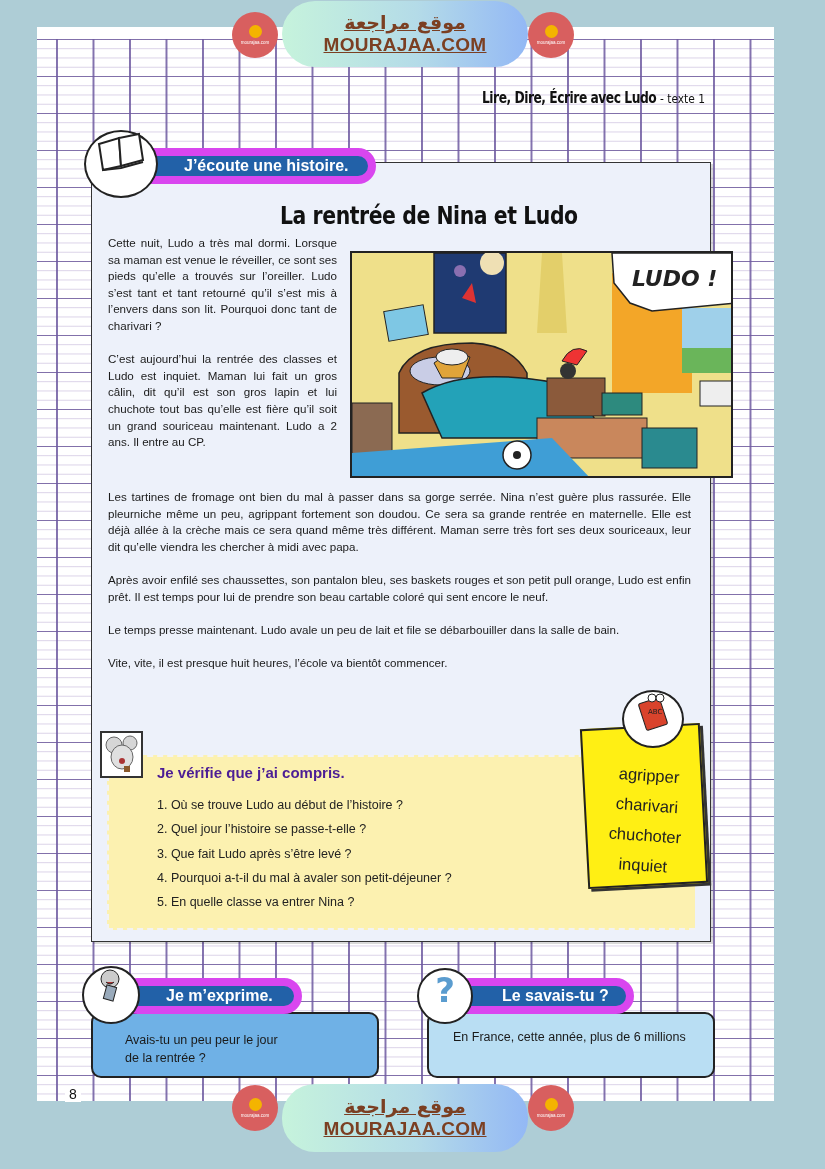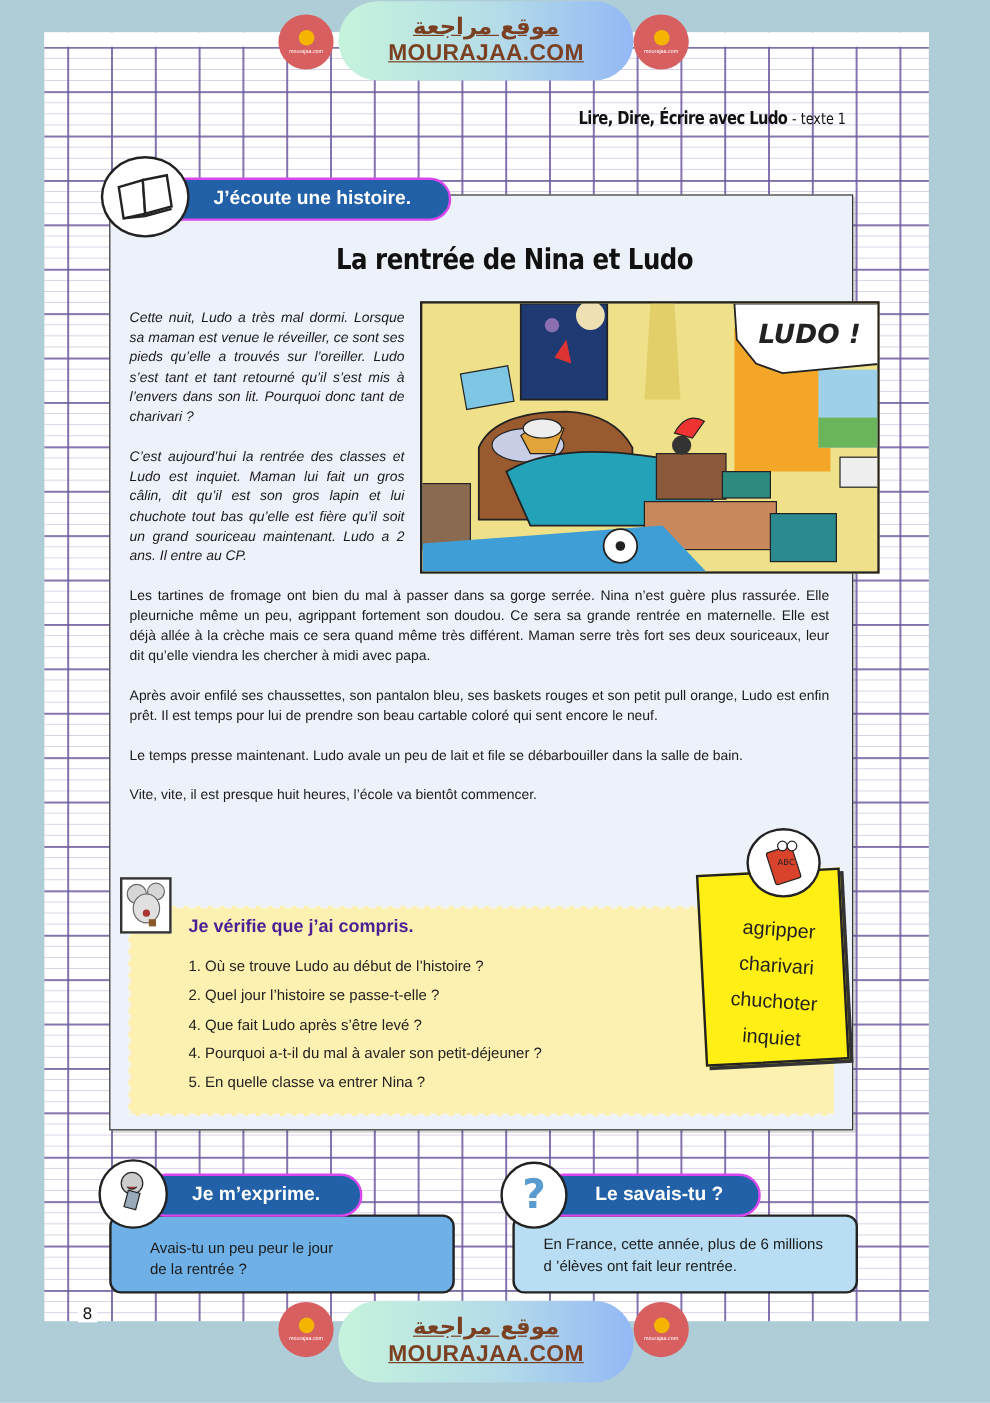--- a/index.html
+++ b/index.html
@@ -45,26 +45,26 @@
   .series-title .sub { font-weight: normal; font-size: 13px; letter-spacing: 0; }
 
   
   .main-card {
     position: absolute; left: 91px; top: 162px; width: 620px; height: 780px;
     background: #edf1fa; border: 1.5px solid #333;
     box-shadow: 2px 2px 0 rgba(0,0,0,0.15);
   }
   .section-pill {
     position: absolute; height: 36px; border-radius: 0 18px 18px 0;
-    background: #2261a8; border: 2px solid #d946ef; color: #fff;
+    background: #2261a8; border: 8px solid #d946ef; color: #fff;
     font-size: 16px; font-weight: bold; display:flex; align-items:center;
   }
   .icon-circle {
     position: absolute; border-radius: 50%; background: #fff; border: 2px solid #222;
-    display:flex; align-items:center; justify-content:center;
+    display:flex; justify-content:center;
   }
   .story-title {
     position: absolute; left: 280px; top: 202px; font-size: 24px; font-weight: bold;
     color: #111; transform: scaleX(0.85); transform-origin: left center; white-space: nowrap;
     font-family: "DejaVu Sans", sans-serif; letter-spacing: -0.5px;
   }
   .body-text { position: absolute; font-size: 11.6px; line-height: 16.6px; color: #1a1a1a; text-align: justify; }
   .para { margin-bottom: 16.6px; }
   .para:last-child { margin-bottom: 0; }
 
@@ -131,21 +131,21 @@
 <div class="icon-circle" style="left:84px; top:130px; width:74px; height:68px;">
   <svg width="52" height="40" viewBox="0 0 52 40">
     <path d="M4 12 L24 6 L26 34 L8 38 Z" fill="#fff" stroke="#222" stroke-width="2"></path>
     <path d="M26 34 L24 6 L44 2 L48 28 Z" fill="#fff" stroke="#222" stroke-width="2"></path>
     <path d="M8 38 L26 36 L48 30" fill="none" stroke="#222" stroke-width="2"></path>
   </svg>
 </div>
 
 <div class="story-title">La rentrée de Nina et Ludo</div>
 
-<div class="body-text" style="left:108px; top:257px; width:229px;font-style:italic;">
+<div class="body-text" style="left:108px; top:235px; width:229px;">
   <p class="para">Cette nuit, Ludo a très mal dormi. Lorsque sa maman est venue le réveiller, ce sont ses pieds qu’elle a trouvés sur l’oreiller. Ludo s’est tant et tant retourné qu’il s’est mis à l’envers dans son lit. Pourquoi donc tant de charivari ?</p>
   <p class="para">C’est aujourd’hui la rentrée des classes et Ludo est inquiet. Maman lui fait un gros câlin, dit qu’il est son gros lapin et lui chuchote tout bas qu’elle est fière qu’il soit un grand souriceau maintenant. Ludo a 2 ans. Il entre au CP.</p>
 </div>
 
 <div class="illustration">
   <svg width="383" height="227" viewBox="0 0 383 227">
     <rect x="0" y="0" width="383" height="227" fill="#efe08a"></rect>
     <path d="M190 0 L210 0 L215 80 L185 80 Z" fill="#e3cf6a"></path>
     <rect x="82" y="0" width="72" height="80" fill="#1f3a72" stroke="#222" stroke-width="1.5"></rect>
     <circle cx="140" cy="10" r="12" fill="#efe0b4"></circle>
@@ -190,21 +190,21 @@
     <circle cx="28" cy="10" r="7" fill="#d6d6d6" stroke="#666"></circle>
     <ellipse cx="20" cy="24" rx="11" ry="12" fill="#e0e0e0" stroke="#666"></ellipse>
     <circle cx="20" cy="28" r="3" fill="#a33"></circle>
     <rect x="22" y="33" width="6" height="6" fill="#8b5a2b"></rect>
   </svg>
 </div>
 <div class="q-title">Je vérifie que j’ai compris.</div>
 <ul class="q-list">
   <li>1. Où se trouve Ludo au début de l’histoire ?</li>
   <li>2. Quel jour l’histoire se passe-t-elle ?</li>
-  <li>4. Que fait Ludo après s’être levé ?</li>
+  <li>3. Que fait Ludo après s’être levé ?</li>
   <li>4. Pourquoi a-t-il du mal à avaler son petit-déjeuner ?</li>
   <li>5. En quelle classe va entrer Nina ?</li>
 </ul>
 
 <div class="sticky"></div>
 <div class="icon-circle" style="left:622px; top:690px; width:62px; height:58px;">
   <svg width="34" height="40" viewBox="0 0 34 40">
     <rect x="6" y="8" width="22" height="28" rx="2" fill="#d9432c" stroke="#222" transform="rotate(-18 17 22)"></rect>
     <text x="12" y="22" font-size="7" fill="#222" font-family="DejaVu Sans, sans-serif">ABC</text>
     <circle cx="16" cy="6" r="4" fill="#fff" stroke="#222"></circle>
@@ -231,21 +231,20 @@
   <svg width="30" height="40" viewBox="0 0 30 40">
     <ellipse cx="14" cy="11" rx="9" ry="9" fill="#ccc" stroke="#222"></ellipse>
     <rect x="9" y="18" width="10" height="14" fill="#9ab" stroke="#222" transform="rotate(15 14 25)"></rect>
     <path d="M10 14 Q14 18 18 14" stroke="#222" fill="#a33"></path>
   </svg>
 </div>
 
 <div class="bottom-card" style="left:427px; top:1012px; width:288px; height:66px; background:#b9def3;">
   <div style="position:absolute; left:24px; top:14px;">
     <div>En France, cette année, plus de 6 millions</div>
-    <div>d ’élèves ont fait leur rentrée.</div>
   </div>
 </div>
 <div class="section-pill" style="left:452px; top:978px; width:182px; padding-left:42px; border-radius:18px;">
   <span>Le savais-tu ?</span>
 </div>
 <div class="icon-circle" style="left:417px; top:968px; width:56px; height:56px;">
   <span style="font-size:34px; font-weight:bold; color:#5a9ccf; font-family:'DejaVu Sans', sans-serif;">?</span>
 </div>
 
 <div class="page-number">8</div>

